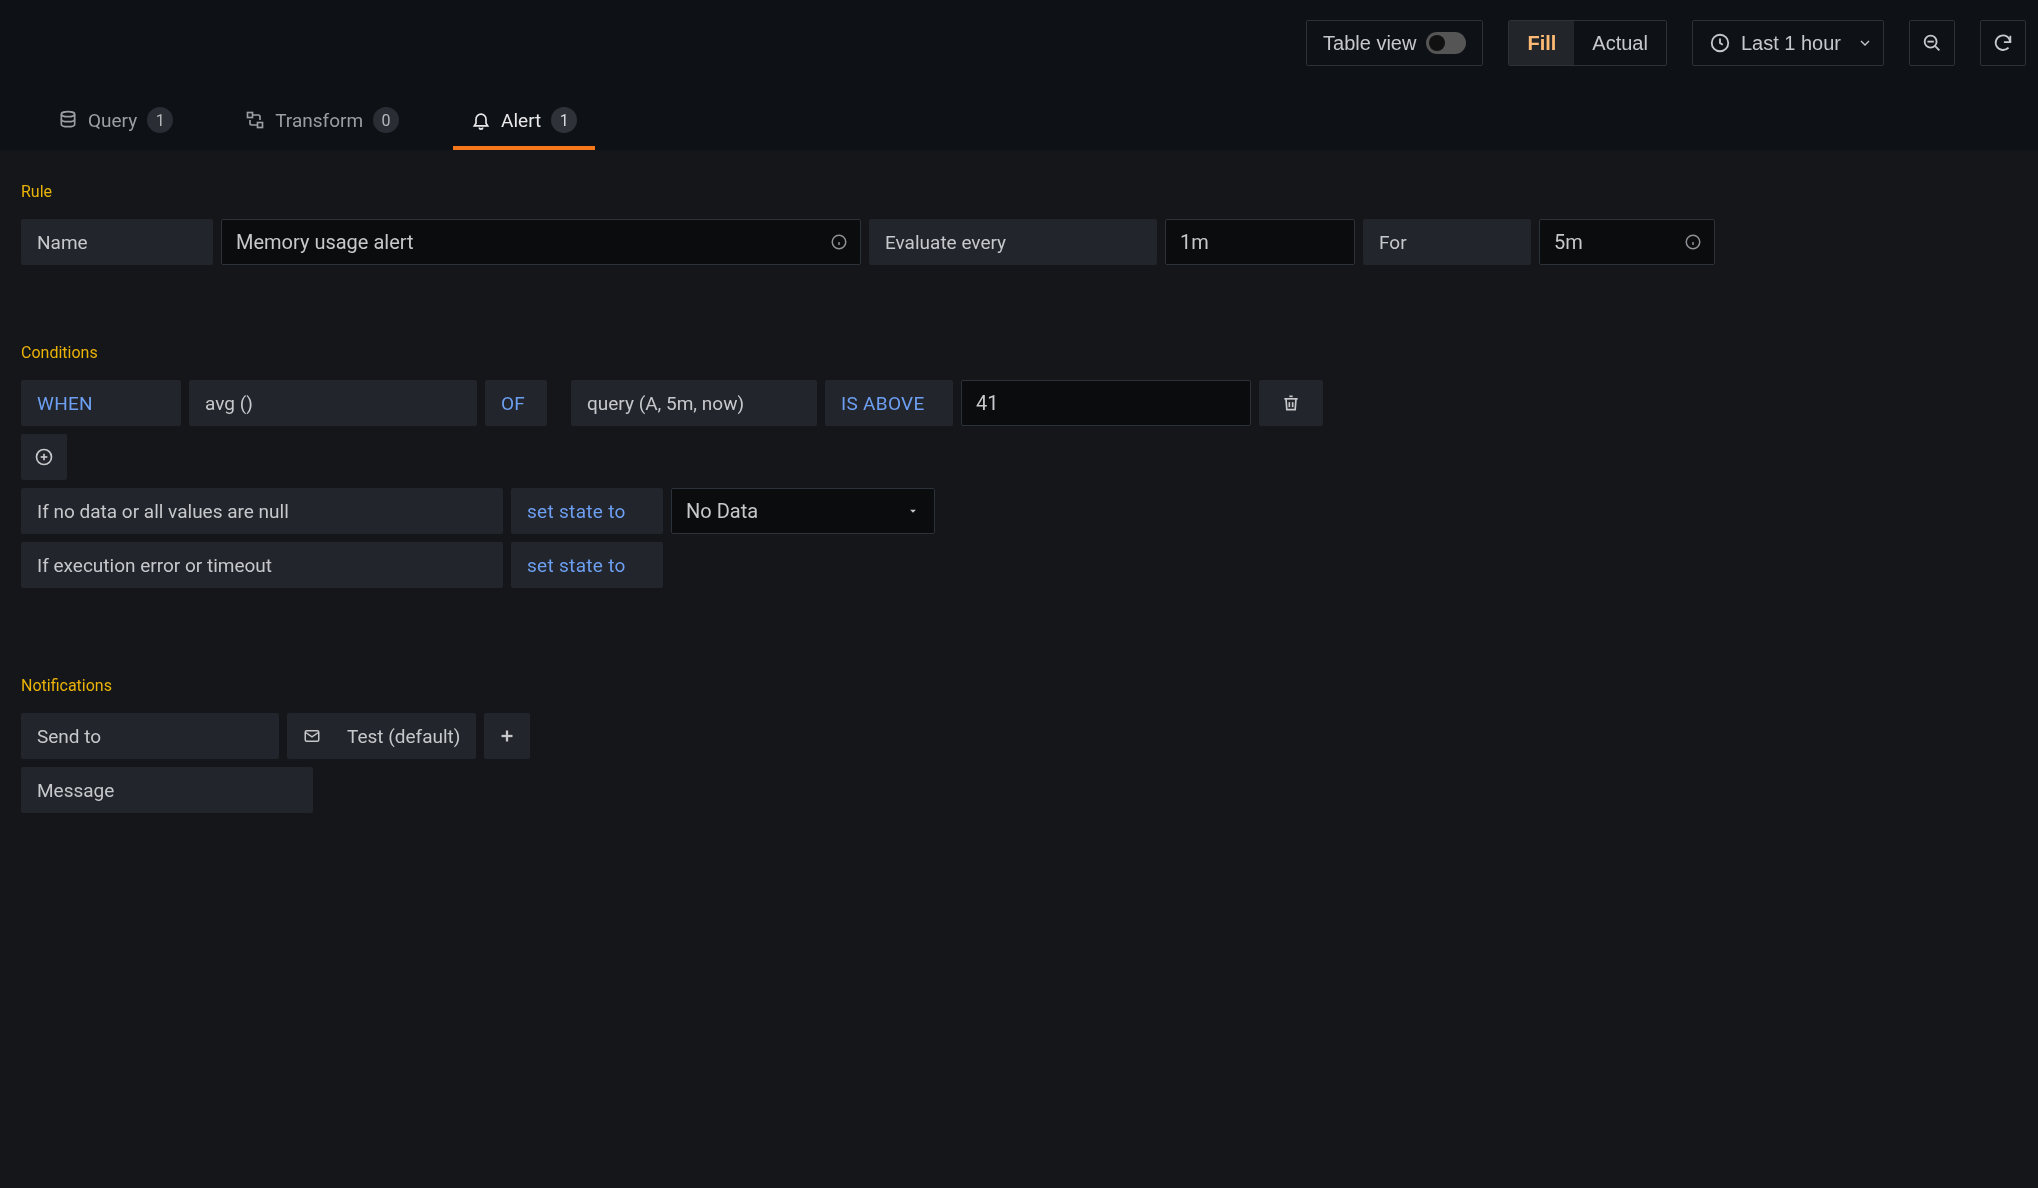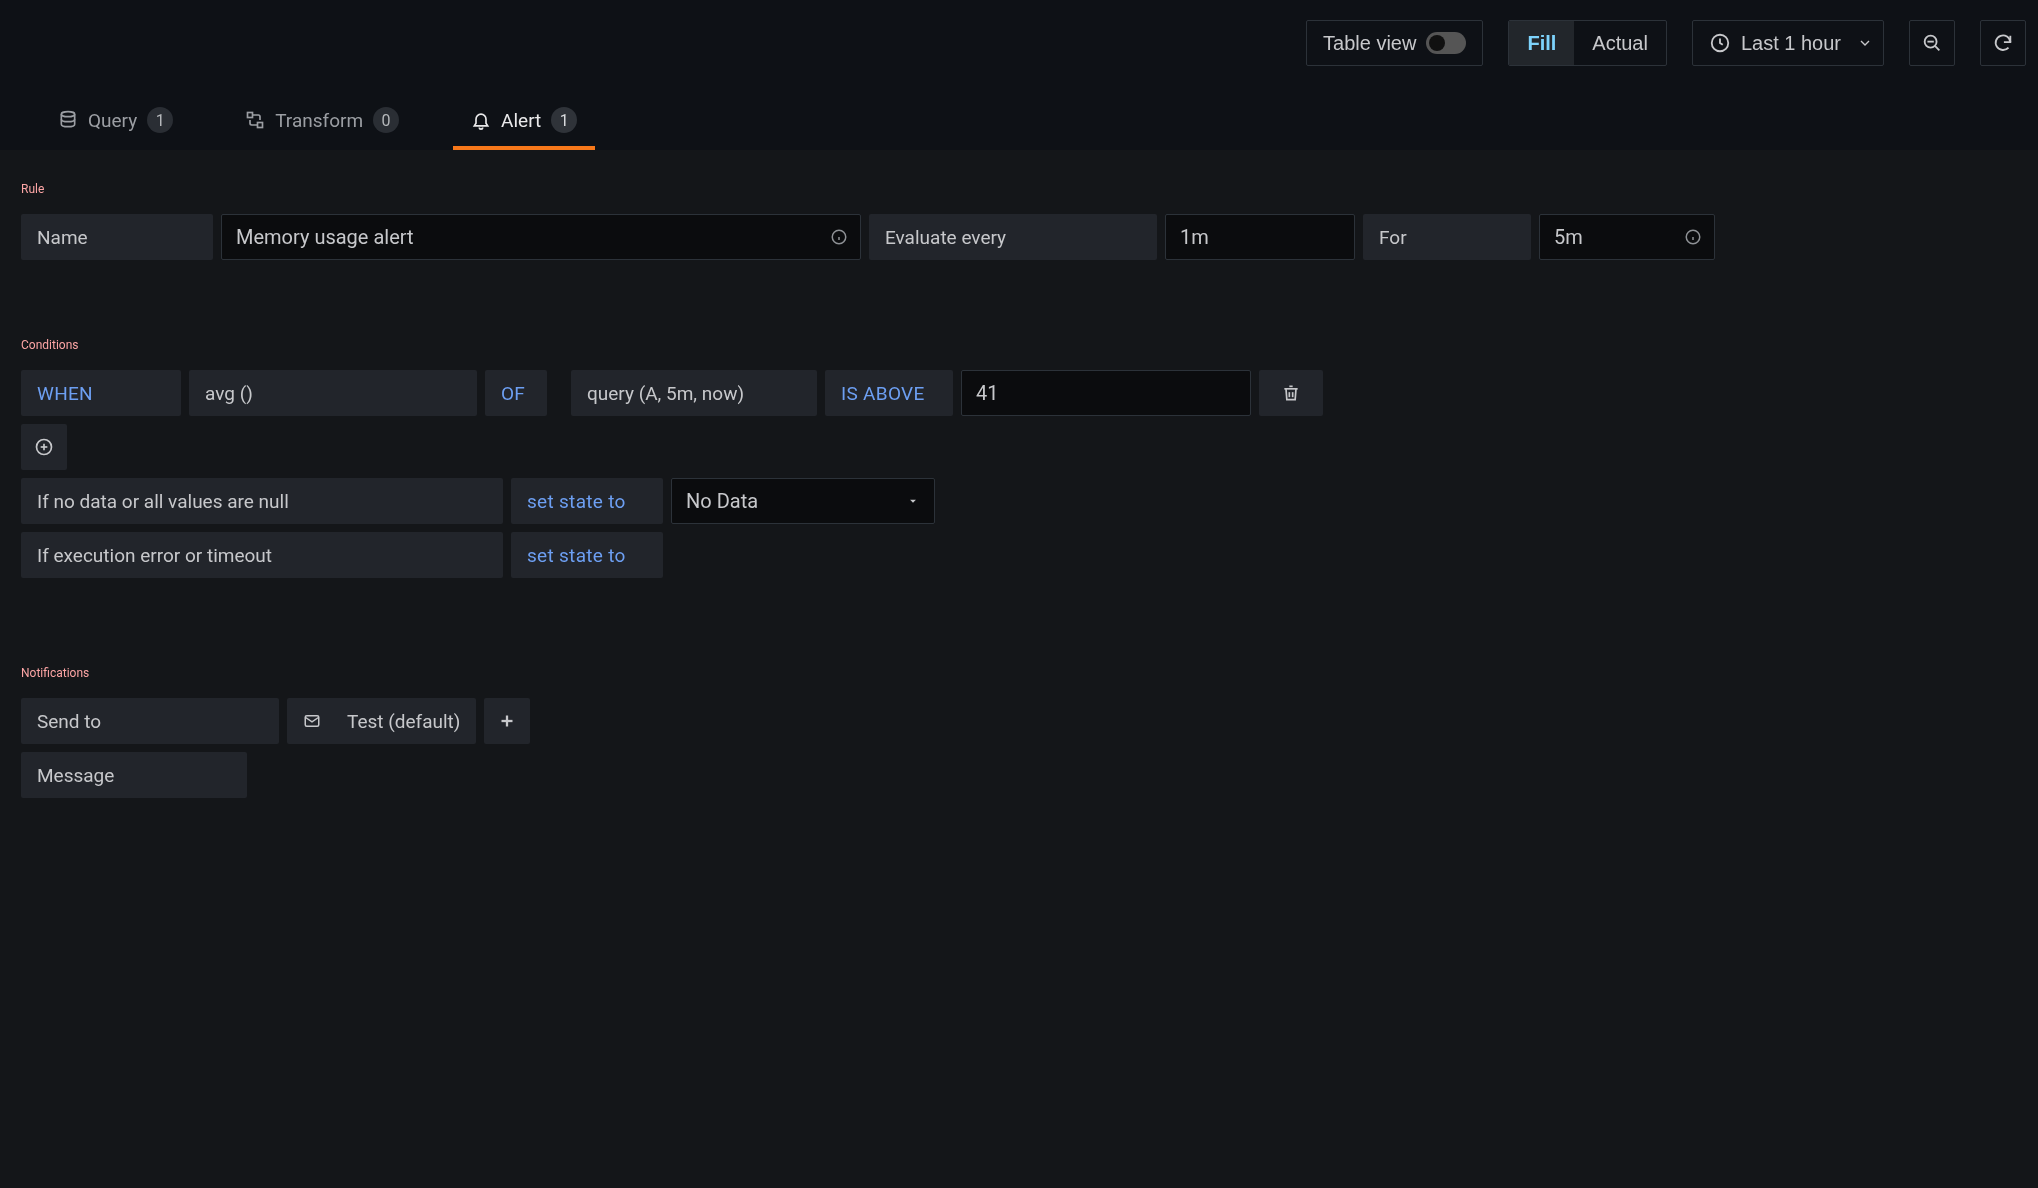--- a/index.html
+++ b/index.html
@@ -51,21 +51,21 @@
     align-items:center;
     padding: 0 18px;
     background: transparent;
     border: none;
     color: #c7c8cb;
     font-size: 20px;
     cursor:pointer;
   }
   .seg.active {
     background: #22262b;
-    color: #7dd3fc;
+    color: #fdba74;
     font-weight:600;
   }
   .toggle-track {
     width: 40px;
     height: 22px;
     border-radius: 12px;
     background: #555;
     position: relative;
   }
   .toggle-thumb {
@@ -120,22 +120,22 @@
   .tab.active .badge { background:#2f3339; color:#d8dadd;}
 
   
   .panel-body {
     background:#141619;
     padding: 22px 21px 40px 21px;
     height: calc(1188px - 90px - 60px);
     overflow:auto;
   }
   .section-title {
-    font-size:12px;
-    color:#fca5a5;
+    font-size:16px;
+    color:#eab308;
     margin: 10px 0 18px 0;
     font-weight:400;
   }
 
   .form-row { display:flex; gap:8px; align-items:stretch; margin-bottom:8px; flex-wrap:wrap;}
   .label-box {
     background:#22252b;
     color:#c7c8cb;
     display:flex;
     align-items:center;
@@ -209,21 +209,21 @@
   .w-avg     { width:288px;}
   .w-of      { width:62px;}
   .w-query   { width:246px;margin-left:16px;}
   .w-above   { width:128px;}
   .w-thresh  { width:290px;}
   .w-trash   { width:64px;}
   .w-nh-lab  { width:482px;}
   .w-setstate{ width:152px;}
   .w-select  { width:264px;}
   .w-sendto  { width:258px;}
-  .w-msg-l   { width:226px;}
+  .w-msg-l   { width:292px;}
   .w-msg-t   { width:1720px;}
 </style>
 </head>
 <body>
 
 <div class="toolbar">
 
   <button class="btn">
     <span>Table view</span>
     <span class="toggle-track">

